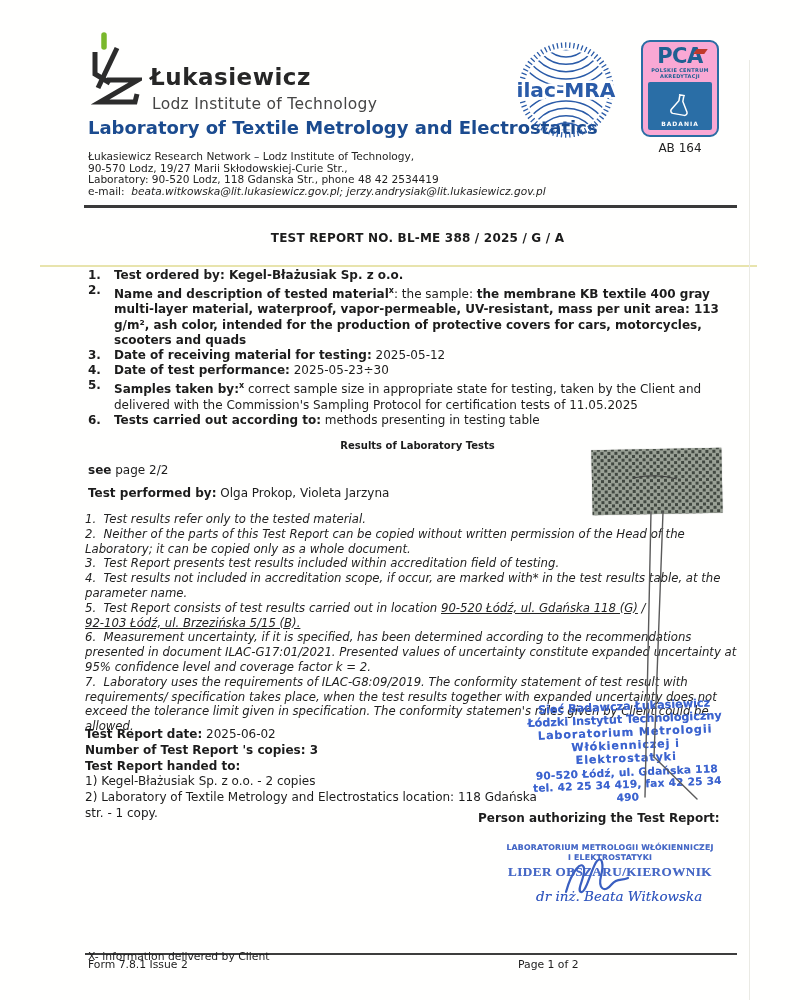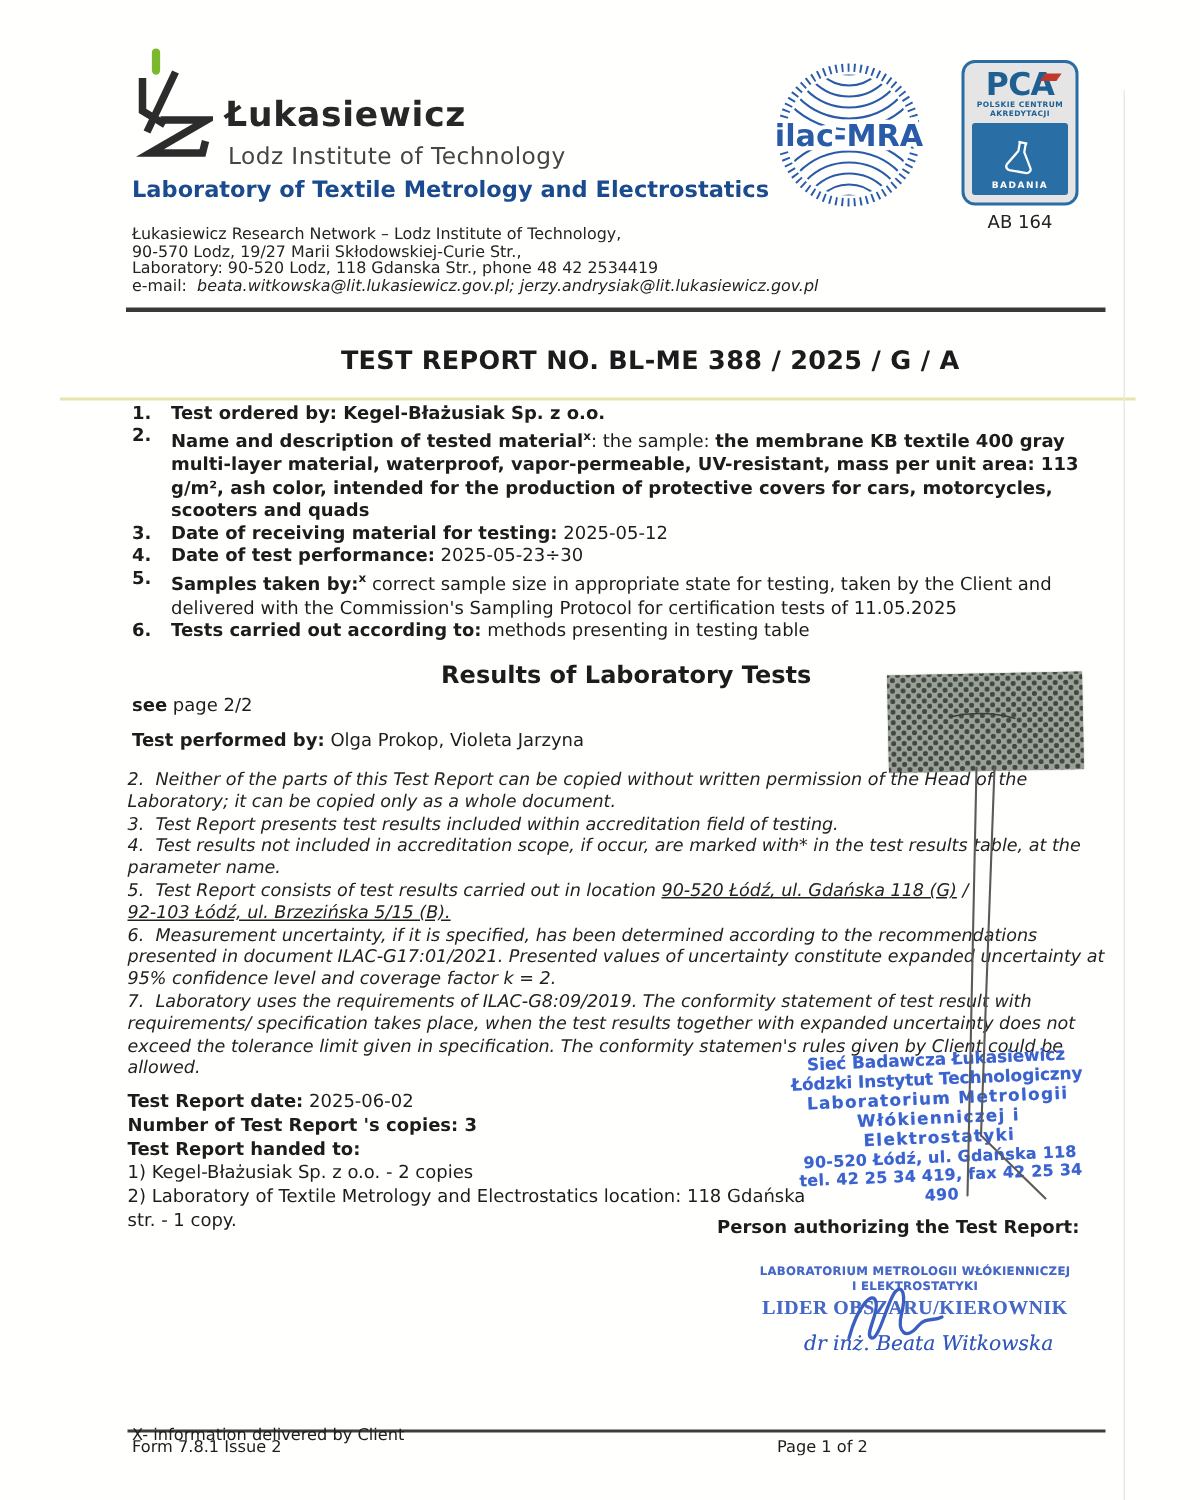--- a/index.html
+++ b/index.html
@@ -3,52 +3,52 @@
 <meta charset="utf-8">
 <style>
   html,body{margin:0;padding:0;background:#ffffff;}
   .page{position:relative;width:800px;height:1000px;background:#fffffe;overflow:hidden;
         font-family:"DejaVu Sans",sans-serif;color:#1c1c1c;}
   .abs{position:absolute;}
 
   
   .brand{left:150px;top:64px;font-size:23px;font-weight:bold;color:#272727;letter-spacing:.5px;}
   .brand-sub{left:152px;top:95px;font-size:15.5px;color:#454545;letter-spacing:.3px;}
-  .lab-title{left:88px;top:117px;font-size:15px;font-weight:bold;color:#1b4b8f;}
+  .lab-title{left:88px;top:117px;font-size:18px;font-weight:bold;color:#1b4b8f;}
   .addr{left:88px;top:151px;font-size:10.6px;line-height:11.6px;color:#232323;}
   .email-line{left:88px;top:185px;font-size:10.6px;color:#232323;}
   .email-line .em{font-style:italic;}
   .rule-top{left:84px;top:205px;width:653px;height:3px;background:#3a3a3a;}
 
   
   .ilac{left:511px;top:34px;}
   .pca{left:641px;top:40px;width:78px;height:97px;border:2.5px solid #2a6da4;border-radius:9px;
-       background:#e5e5e5;box-sizing:border-box;text-align:center;}
+       background:#f9a8d4;box-sizing:border-box;text-align:center;}
   .pca-title{margin-top:3px;font-size:21px;font-weight:bold;color:#1f6092;letter-spacing:-.5px;line-height:22px;position:relative;}
   .pca-red{position:absolute;right:11px;top:4px;width:11px;height:5px;background:#c0392b;transform:skewX(-35deg);}
   .pca-sub{font-size:5px;font-weight:bold;color:#1f6092;letter-spacing:.3px;line-height:6px;text-transform:uppercase;}
   .pca-box{margin:3px auto 0;width:64px;height:48px;background:#2a6ea6;border-radius:2px;
            display:flex;flex-direction:column;align-items:center;justify-content:flex-end;}
   .pca-box-label{color:#fff;font-size:6px;font-weight:bold;letter-spacing:1px;margin-bottom:3px;}
   .pca-cert{left:641px;top:141px;width:78px;text-align:center;font-size:12px;color:#222;}
 
   
-  .doc-title{left:106px;top:231px;width:655px;text-align:center;font-size:17px;font-weight:bold;letter-spacing:.2px;}
+  .doc-title{left:90px;top:231px;width:655px;text-align:center;font-size:12px;font-weight:bold;letter-spacing:.2px;}
   .yellow-line{left:40px;top:265px;width:717px;height:1.5px;background:#e8e4ad;}
   .scan-edge{left:749px;top:60px;width:1px;height:940px;background:#eaeae4;}
 
   
   .nlist{left:88px;top:268px;width:656px;font-size:12px;line-height:15.2px;}
   .nitem{position:relative;padding-left:26px;}
   .nitem .num{position:absolute;left:0;top:0;font-weight:bold;}
   .b{font-weight:bold;}
   sup{font-size:8px;font-weight:bold;}
 
   
-  .results-head{left:90px;top:440px;width:655px;text-align:center;font-size:16px;font-weight:bold;}
+  .results-head{left:90px;top:440px;width:655px;text-align:center;font-size:10px;font-weight:bold;}
   .see-line{left:88px;top:463px;font-size:12px;}
   .performed{left:88px;top:486px;font-size:12px;}
 
   
   .notes{left:85px;top:512px;width:662px;font-size:11.7px;line-height:14.8px;font-style:italic;color:#222;}
   .u{text-decoration:underline;}
 
   
   .fabric{left:592px;top:449px;width:130px;height:65px;transform:rotate(-1.2deg);
           background-color:#9aa196;
@@ -189,20 +189,21 @@
   <div class="abs see-line">
     <span class="b">see</span><span> page  2/2</span>
   </div>
   <div class="abs performed">
     <span class="b">Test performed by:</span><span> Olga Prokop, Violeta Jarzyna</span>
   </div>
 
   <div class="abs fabric"></div>
 
   <div class="abs notes">
+    <div><span>1.</span>&nbsp; <span>Test results refer only to the tested material.</span></div>
     <div><span>2.</span>&nbsp; <span>Neither of the parts of this Test Report can be copied without written permission of the Head of the Laboratory; it can be copied only as a whole document.</span></div>
     <div><span>3.</span>&nbsp; <span>Test Report presents test results included within accreditation  field of testing.</span></div>
     <div><span>4.</span>&nbsp; <span>Test results not included in accreditation scope, if occur, are marked with* in the test results table, at the parameter name.</span></div>
     <div><span>5.</span>&nbsp; <span>Test Report consists of test results carried out in location </span><span class="u">90-520 Łódź, ul. Gdańska 118 (G)</span><span> /</span><br><span class="u">92-103 Łódź, ul. Brzezińska 5/15 (B).</span></div>
     <div><span>6.</span>&nbsp; <span>Measurement uncertainty, if it is specified, has been determined according to the recommendations presented in document ILAC-G17:01/2021. Presented values of uncertainty constitute expanded uncertainty at 95% confidence level  and coverage factor k = 2.</span></div>
     <div><span>7.</span>&nbsp; <span>Laboratory uses the requirements of ILAC-G8:09/2019. The conformity statement of test result with requirements/ specification takes place, when the test results together with expanded uncertainty does not exceed the tolerance limit given in specification. The conformity statemen's rules given by Client could be allowed.</span></div>
   </div>
 
   <div class="abs rinfo">
     <div><span class="b">Test Report date:</span><span> 2025-06-02</span></div>

